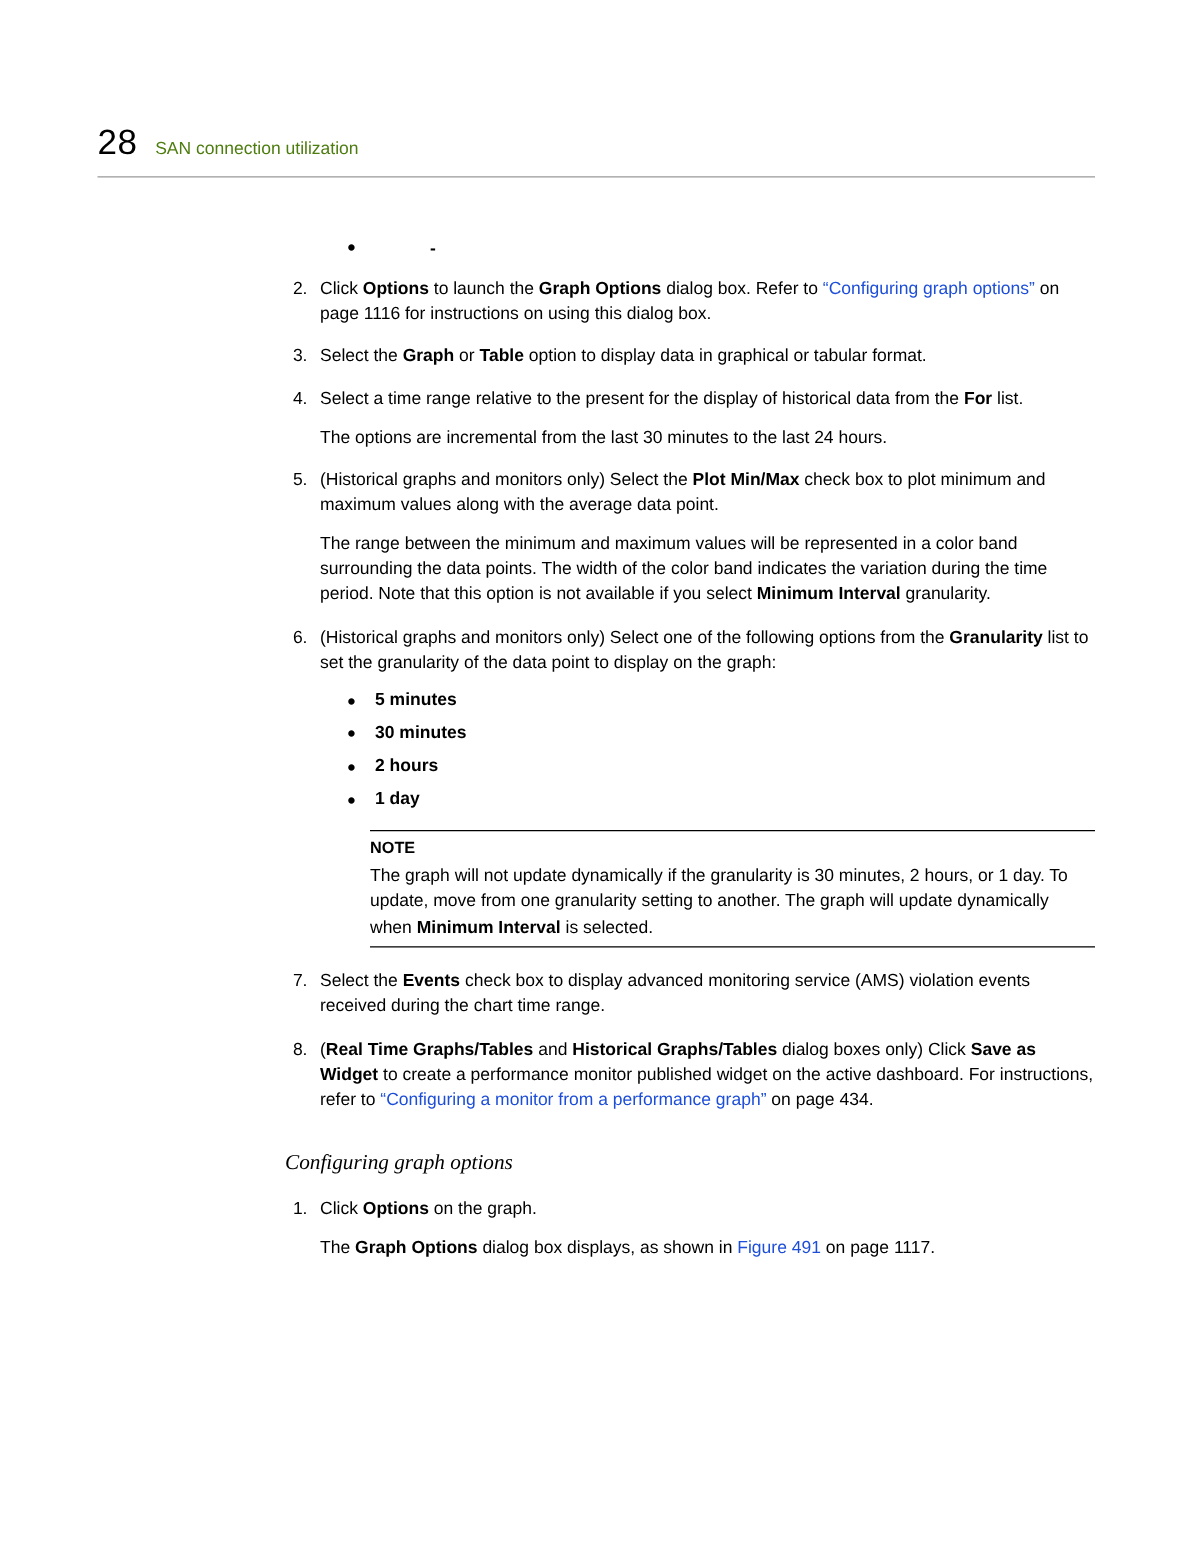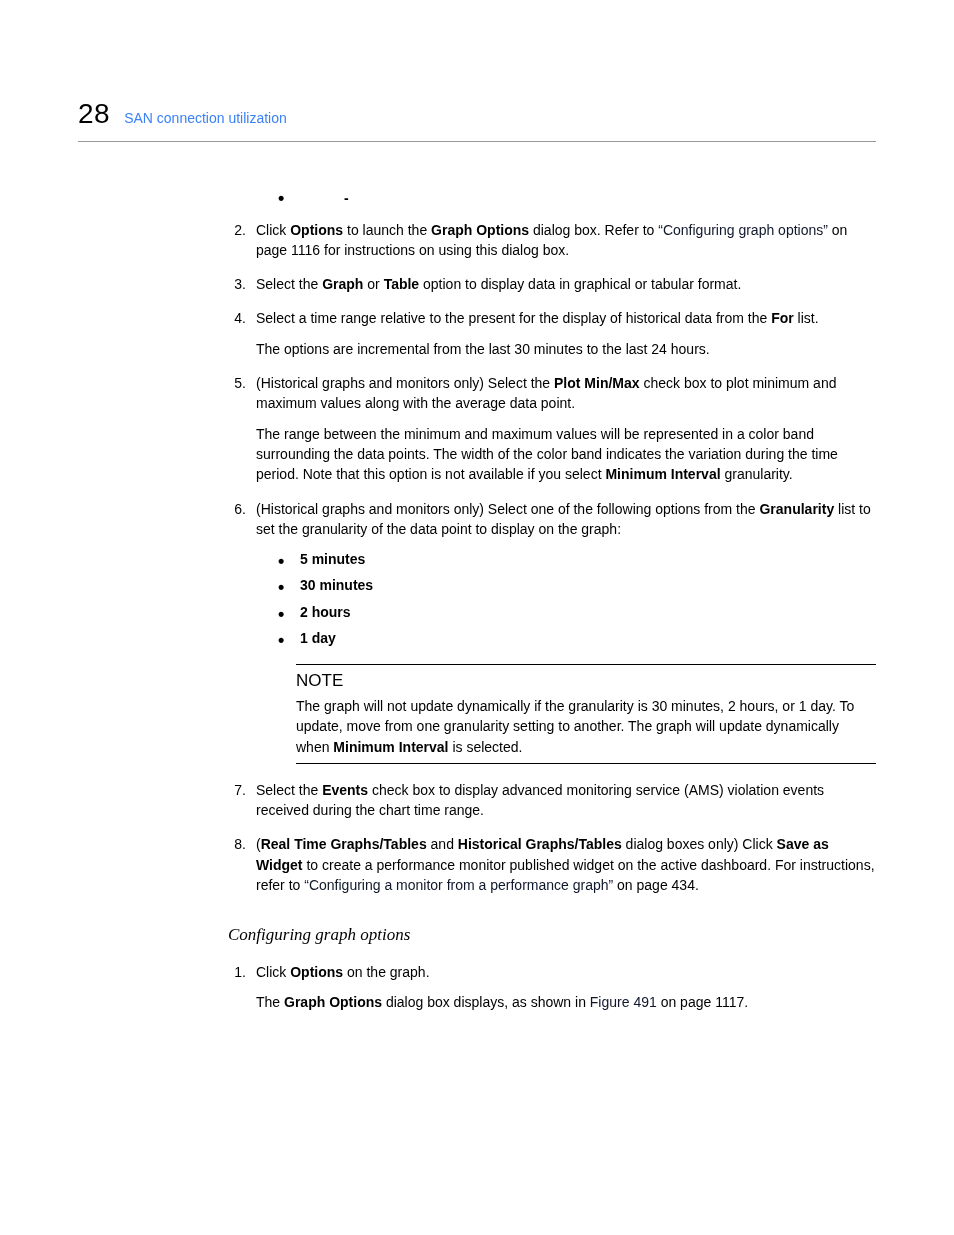--- a/index.html
+++ b/index.html
@@ -25,21 +25,21 @@
     padding-bottom: 6px;
     margin-bottom: 46px;
   }
   .header .pnum {
     font-size: 28px;
     font-weight: 400;
     letter-spacing: 0.5px;
   }
   .header .title {
     font-size: 14px;
-    color: #3b82f6;
+    color: #4d7c0f;
   }
   .content {
     margin-left: 150px;
     margin-right: 0;
   }
   ol.steps {
     list-style: none;
     padding: 0;
     margin: 0;
   }
@@ -100,33 +100,33 @@
     margin-top: 10px;
     font-weight: bold;
   }
   .note-block {
     margin: 16px 0 0 40px;
     border-top: 1px solid #000;
     border-bottom: 1px solid #000;
     padding: 4px 0 6px 0;
   }
   .note-block .note-title {
-    font-weight: normal;
-    font-size: 17px;
+    font-weight: bold;
+    font-size: 13px;
     margin-bottom: 2px;
   }
   .h2 {
     font-family: Georgia, "Times New Roman", serif;
     font-style: italic;
     font-size: 17px;
     font-weight: normal;
     margin: 28px 0 14px 0;
     color: #000;
   }
-  .link { color: #0f172a; }
+  .link { color: #1d4ed8; }
   .b { font-weight: bold; text-align: center; }
 </style>
 </head>
 <body>
 
 <div class="page">
 
   <div class="header">
     <span class="pnum">28</span>
     <span class="title">SAN connection utilization</span>

